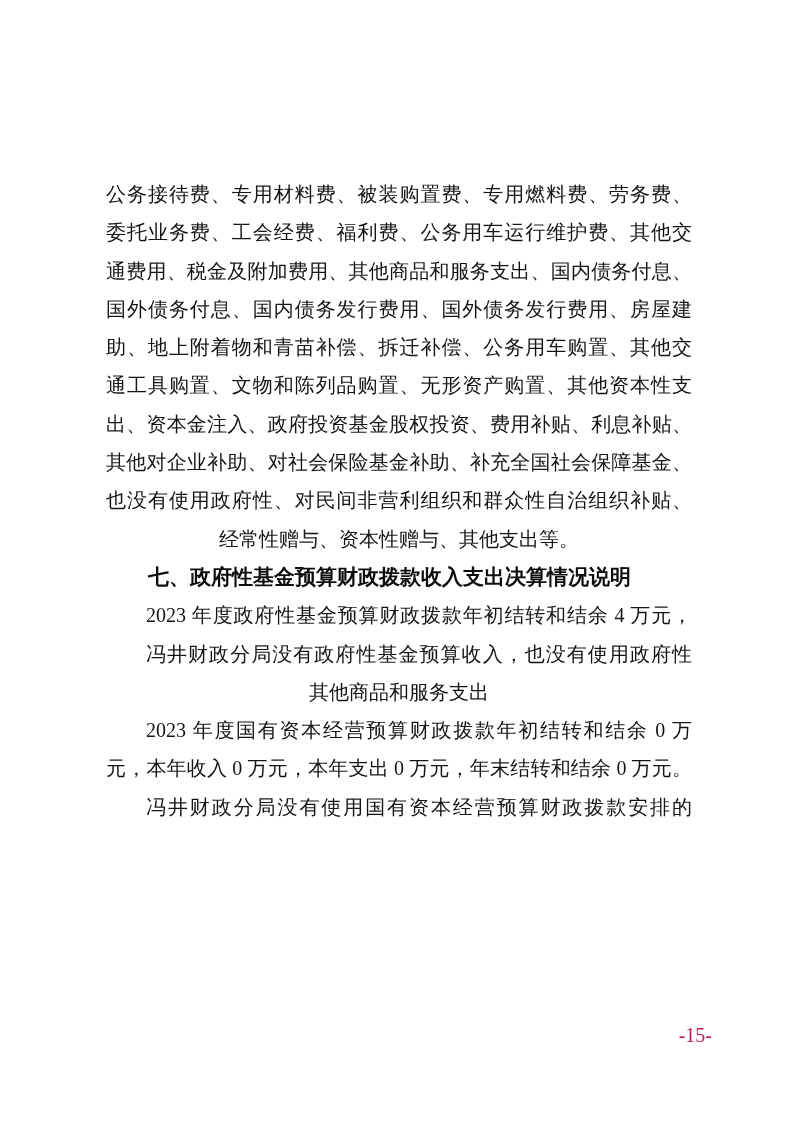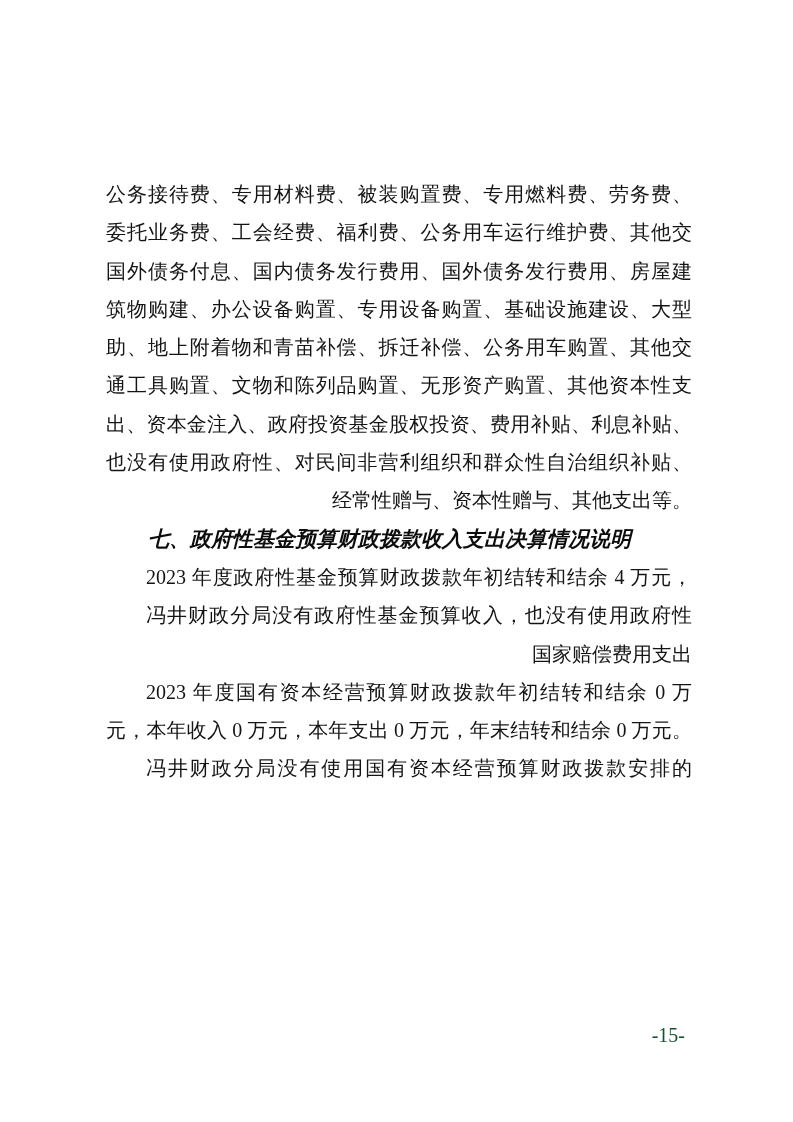--- a/index.html
+++ b/index.html
@@ -20,66 +20,66 @@
   .doc-body {
     position: absolute;
     left: 106px;
     top: 144px;
     width: 586px;
     font-size: 20px;
     line-height: 38.3px;
     letter-spacing: 0;
   }
   .line {
-    text-align: right;
+    text-align: center;
     white-space: normal;
   }
   .line.fill {
     text-align: justify;
     text-align-last: justify;
   }
   .line.indent {
     text-indent: 2em;
   }
   .heading {
     font-family: "Liberation Sans", "DejaVu Sans", sans-serif;
     font-weight: 700;
     font-size: 21px;
     text-indent: 2em;
     text-align: left;
     line-height: 38.3px;
     color: #0d0d0d;
-    font-style: italic;
   }
   .page-number {
     position: absolute;
     top: 992px;
-    right: 108px;
+    right: 81px;
     font-size: 20px;
     line-height: 24px;
     font-family: "Liberation Serif", "DejaVu Serif", serif;
-    color: #14532d;
+    color: #be185d;
   }
 </style>
 </head>
 <body>
 
 <div class="page">
   <div class="doc-body">
       <div class="line fill">公务接待费、专用材料费、被装购置费、专用燃料费、劳务费、</div>
       <div class="line fill">委托业务费、工会经费、福利费、公务用车运行维护费、其他交</div>
+      <div class="line fill">通费用、税金及附加费用、其他商品和服务支出、国内债务付息、</div>
       <div class="line fill">国外债务付息、国内债务发行费用、国外债务发行费用、房屋建</div>
-      <div class="line fill">筑物购建、办公设备购置、专用设备购置、基础设施建设、大型</div>
       <div class="line fill">助、地上附着物和青苗补偿、拆迁补偿、公务用车购置、其他交</div>
       <div class="line fill">通工具购置、文物和陈列品购置、无形资产购置、其他资本性支</div>
       <div class="line fill">出、资本金注入、政府投资基金股权投资、费用补贴、利息补贴、</div>
+      <div class="line fill">其他对企业补助、对社会保险基金补助、补充全国社会保障基金、</div>
       <div class="line fill">也没有使用政府性、对民间非营利组织和群众性自治组织补贴、</div>
       <div class="line">经常性赠与、资本性赠与、其他支出等。</div>
       <div class="heading">七、政府性基金预算财政拨款收入支出决算情况说明</div>
       <div class="line fill indent">2023 年度政府性基金预算财政拨款年初结转和结余 4 万元，</div>
       <div class="line fill indent">冯井财政分局没有政府性基金预算收入，也没有使用政府性</div>
-      <div class="line">国家赔偿费用支出</div>
+      <div class="line">其他商品和服务支出</div>
       <div class="line fill indent">2023 年度国有资本经营预算财政拨款年初结转和结余 0 万</div>
       <div class="line fill">元，本年收入 0 万元，本年支出 0 万元，年末结转和结余 0 万元。</div>
       <div class="line fill indent">冯井财政分局没有使用国有资本经营预算财政拨款安排的</div>
     </div>
   <div class="page-number">-15-</div>
 </div>
 
 </body></html>

